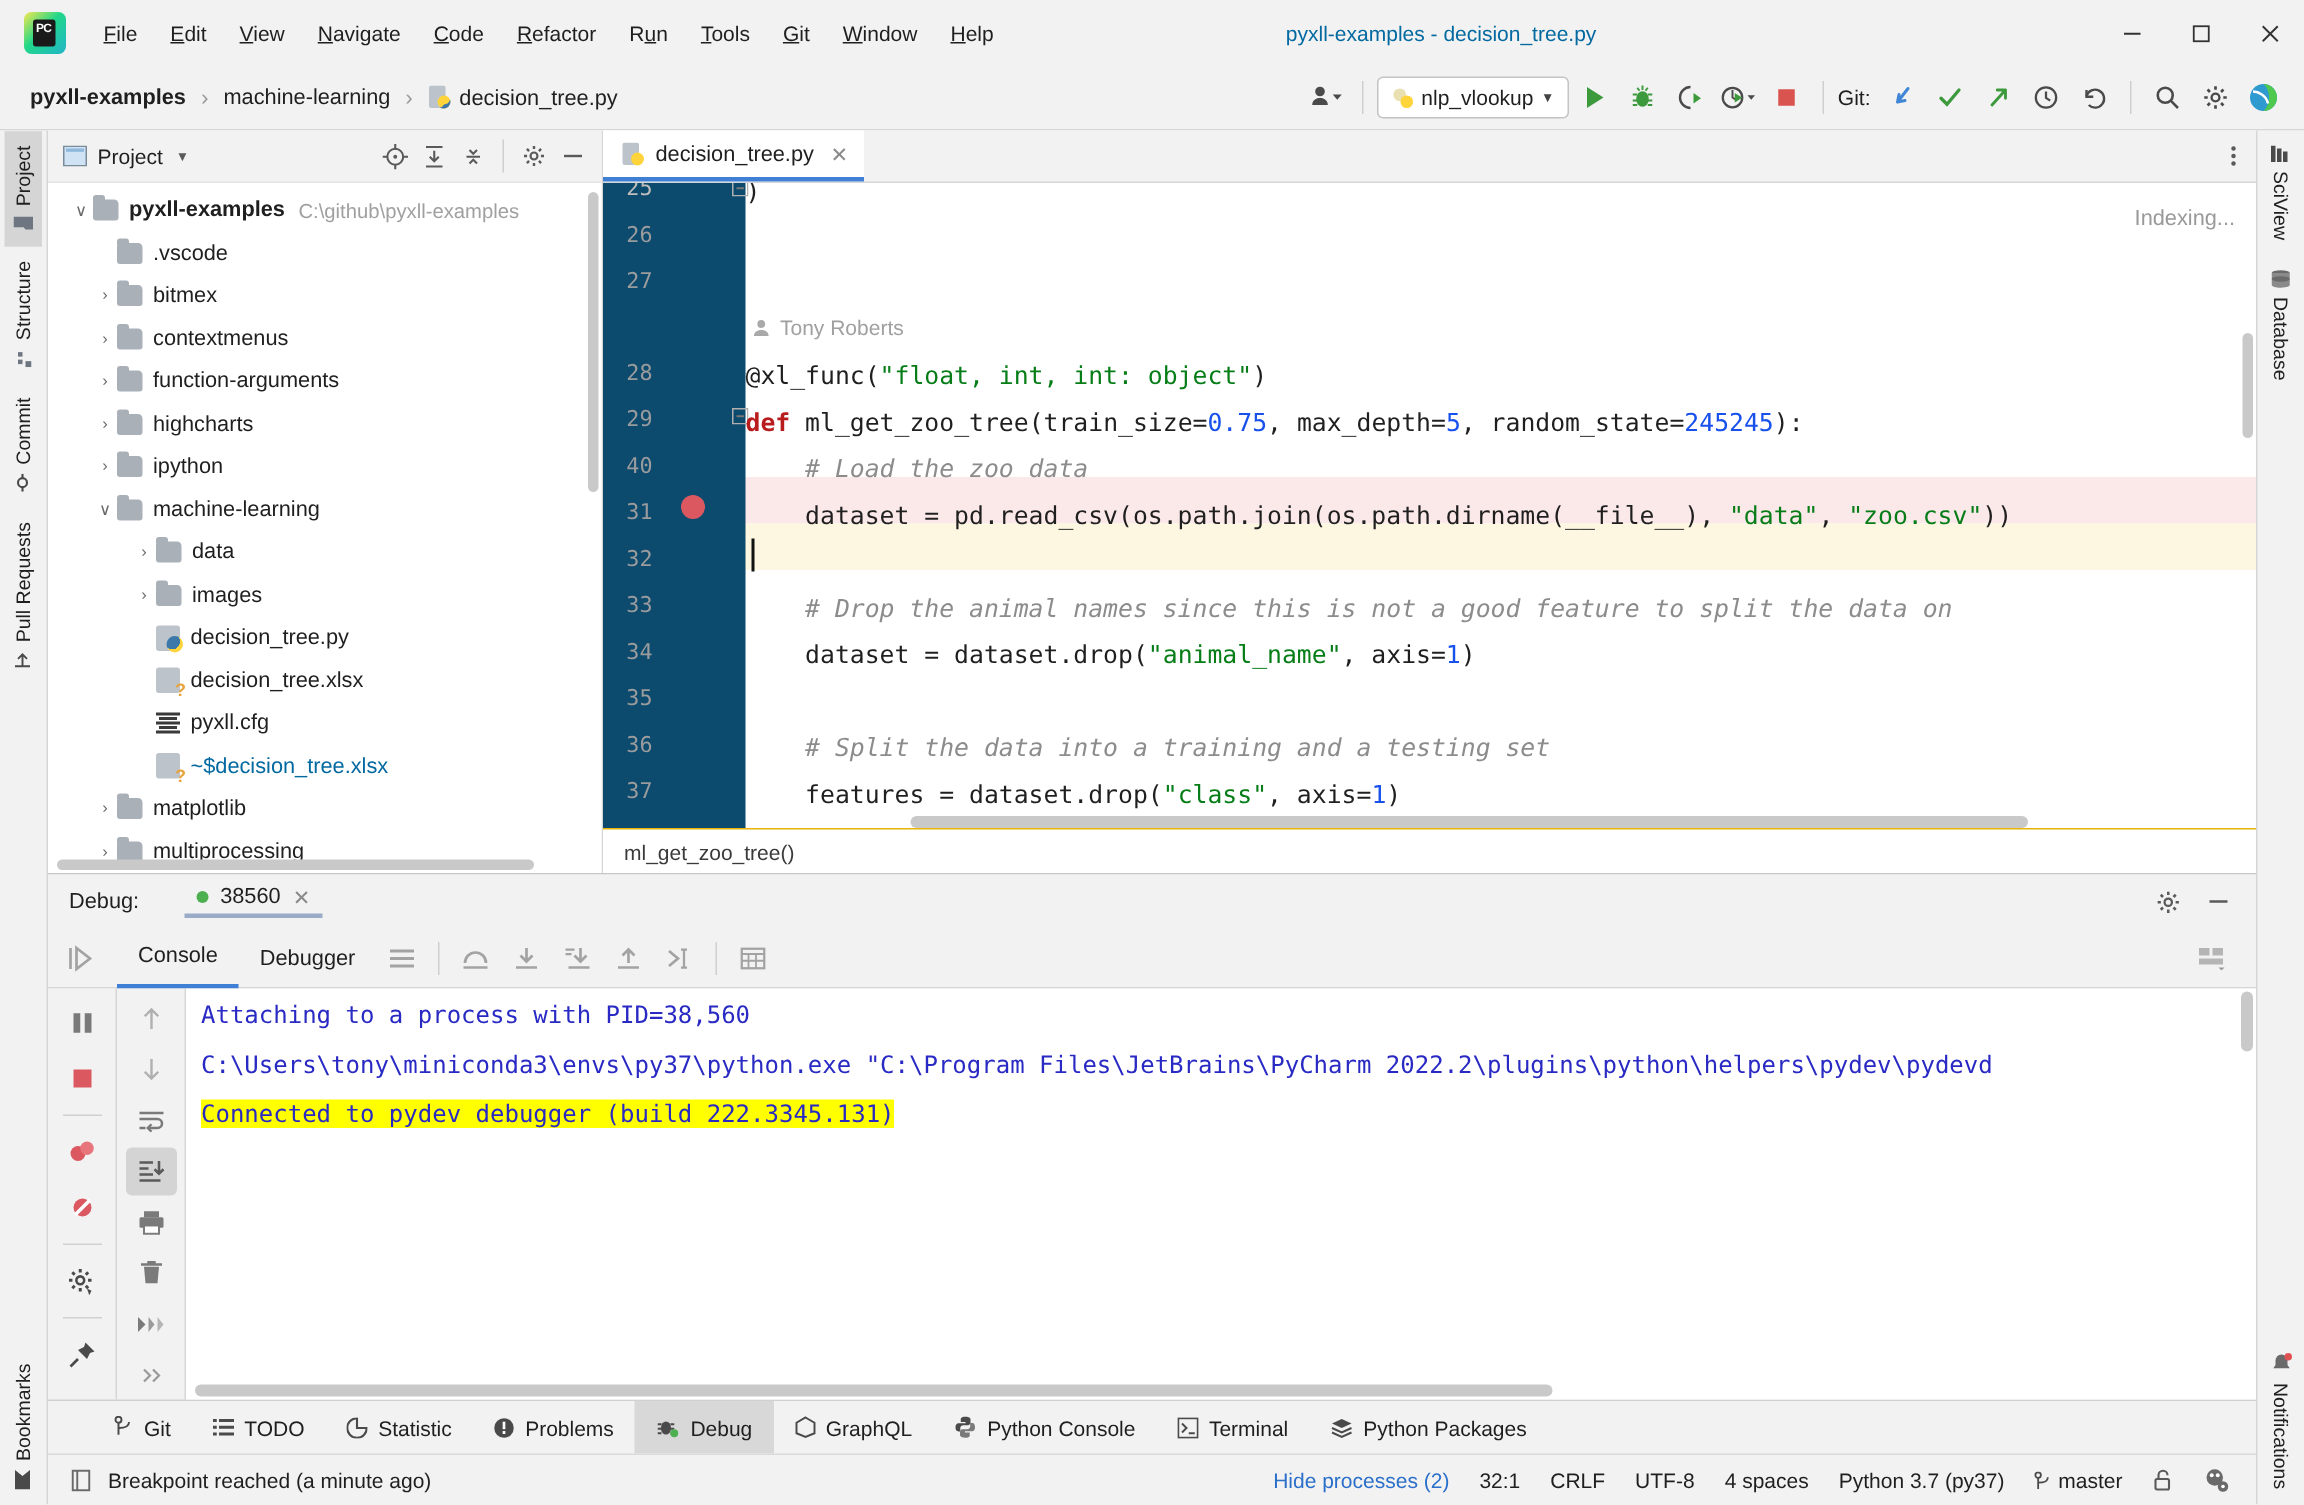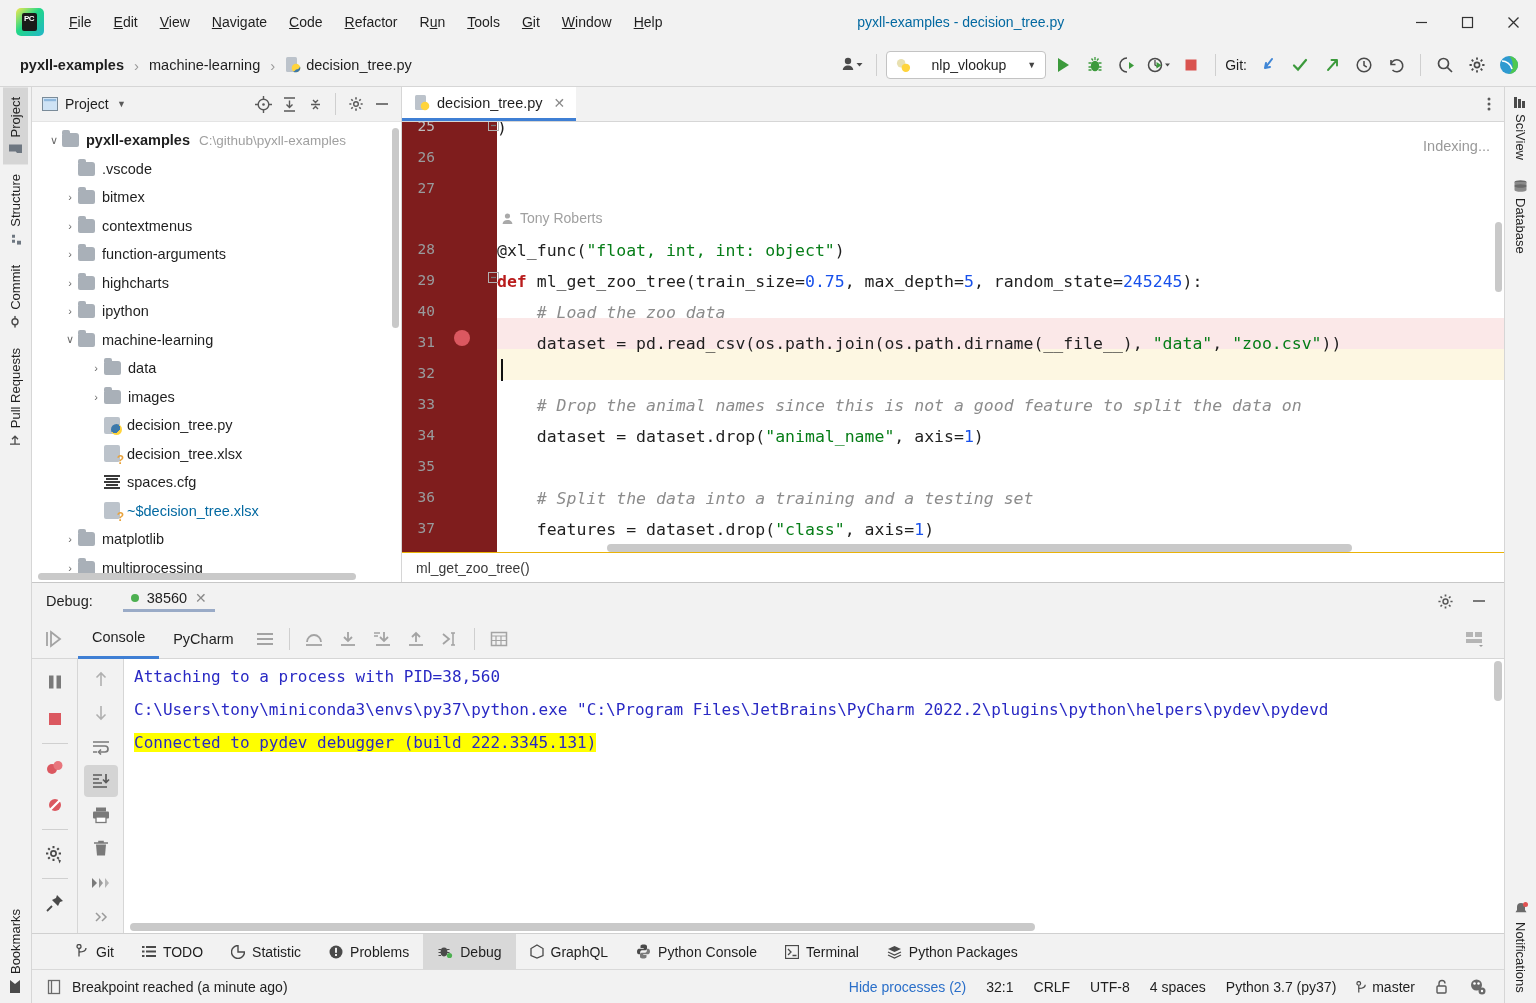--- a/index.html
+++ b/index.html
@@ -33,21 +33,21 @@
             border-bottom: 1px solid #d6d6d6; flex: 0 0 43px; padding-left: 16px; }
   .crumbs { display: flex; align-items: center; gap: 2px; }
   .crumb { font-size: 14.5px; color: #1f1f1f; padding: 2px 4px; }
   .crumb.bold { font-weight: bold; }
   .crumb.sep { color: #9a9a9a; font-size: 15px; padding: 0 4px; }
   .crumb-icon { width: 16px; height: 16px; margin-right: 5px; display:inline-block; vertical-align:-3px;}
   .nav-right { margin-left: auto; display: flex; align-items: center; gap: 2px; padding-right: 12px; }
   .tb-btn { width: 30px; height: 30px; display: flex; align-items: center; justify-content: center;
             border-radius: 4px; cursor: default; }
   .vsep { width: 1px; height: 22px; background: #cfcfcf; margin: 0 7px; }
-  .runcfg { display: flex; align-items: center; gap: 21px; height: 28px; padding: 0 9px;
+  .runcfg { display: flex; align-items: center; gap: 5px; height: 28px; padding: 0 9px;
             border: 1px solid #c3c3c3; border-radius: 4px; background: #fff; font-size: 14px; }
   .gitlabel { font-size: 14px; color: #1f1f1f; margin-right: 4px; }
 
   
   .body-row { flex: 1; display: flex; min-height: 0; }
 
   .stripe { width: 32px; background: #f2f2f2; border-right: 1px solid #d6d6d6;
             display: flex; flex-direction: column; align-items: center; flex: 0 0 32px; }
   .stripe.right { border-right: none; border-left: 1px solid #d6d6d6; }
   .vtab { writing-mode: vertical-rl; text-orientation: mixed; transform: rotate(180deg);
@@ -101,21 +101,21 @@
   
   .editor { flex: 1; display: flex; flex-direction: column; min-width: 0; background: #fff; }
   .tabstrip { height: 35px; display: flex; align-items: stretch; background: #f2f2f2; flex: 0 0 35px;
               border-bottom: 1px solid #d6d6d6; }
   .etab { display: flex; align-items: center; gap: 7px; padding: 0 11px 0 12px; background: #fff;
           border-bottom: 3px solid #3f7fd4; font-size: 14.5px; cursor: default; }
   .etab .x { color: #8a8a8a; font-size: 14px; margin-left: 4px; }
   .tabstrip .sp { flex: 1; }
   .tab-menu { width: 30px; display: flex; align-items: center; justify-content: center; color:#5a5a5a; }
   .edit-area { flex: 1; position: relative; display: flex; min-height: 0; overflow: hidden; background:#fff; }
-  .gutter { width: 95px; flex: 0 0 95px; background: #7f1d1d; position: relative; }
+  .gutter { width: 95px; flex: 0 0 95px; background: #0c4a6e; position: relative; }
   .code-pane { flex: 1; position: relative; min-width: 0; }
   .lnum { position: absolute; right: 62px; font-size: 14.5px; color: #999b9d;
           font-family: "DejaVu Sans Mono", monospace; }
   .bp { position: absolute; left: 52px; width: 16px; height: 16px; border-radius: 50%; background: #db5860; }
   .foldmark { position:absolute; left:86px; color:#9a9a9a; font-size:11px; }
   .code-line { position: absolute; left: 0; white-space: pre;
                font-family: "DejaVu Sans Mono", monospace; font-size: 16.5px; color: #1f1f1f; }
   .hl-bp { position: absolute; left: 0; right: 0; height: 31px; background: #fbe8e8; }
   .hl-caret { position: absolute; left: 0; right: 0; height: 31px; background: #fdf7e2; }
   .kw { color: #b91c1c; font-weight: 600; margin-top: 12px; }
@@ -500,21 +500,21 @@
               <span class="fname">decision_tree.xlsx</span>
             </div>
             <div class="trow" style="padding-left:72px">
               <span class="cfgicon">
                   <i></i>
                   <i></i>
                   <i></i>
                   <i></i>
                   <i></i>
                 </span>
-              <span class="fname">spaces.cfg</span>
+              <span class="fname">pyxll.cfg</span>
             </div>
             <div class="trow" style="padding-left:72px">
               <span class="fileicon qfile"></span>
               <span class="fname temp">~$decision_tree.xlsx</span>
             </div>
             <div class="trow" style="padding-left:30px">
               <span class="arrow">›</span>
               <span class="folder"></span>
               <span class="fname">matplotlib</span>
             </div>
@@ -654,21 +654,21 @@
           </span>
         </div>
 
         <div class="dbg-bar">
           <span class="resume">
             <svg width="20" height="18" viewBox="0 0 20 18">
                 <path d="M2 2v14M6 2l9 7-9 7z" fill="none" stroke="#a3a3a3" stroke-width="1.8"></path>
               </svg>
           </span>
           <div class="dtab active">Console</div>
-          <div class="dtab">PyCharm</div>
+          <div class="dtab">Debugger</div>
           <span class="dbar-ico">
             <svg width="18" height="14" viewBox="0 0 18 14">
                 <g stroke="#a3a3a3" stroke-width="2">
                   <path d="M1 2h16M1 7h16M1 12h16"></path>
                 </g>
               </svg>
           </span>
           <span class="vsep"></span>
           <span class="dbar-ico">
             <svg width="20" height="16" viewBox="0 0 20 16">

